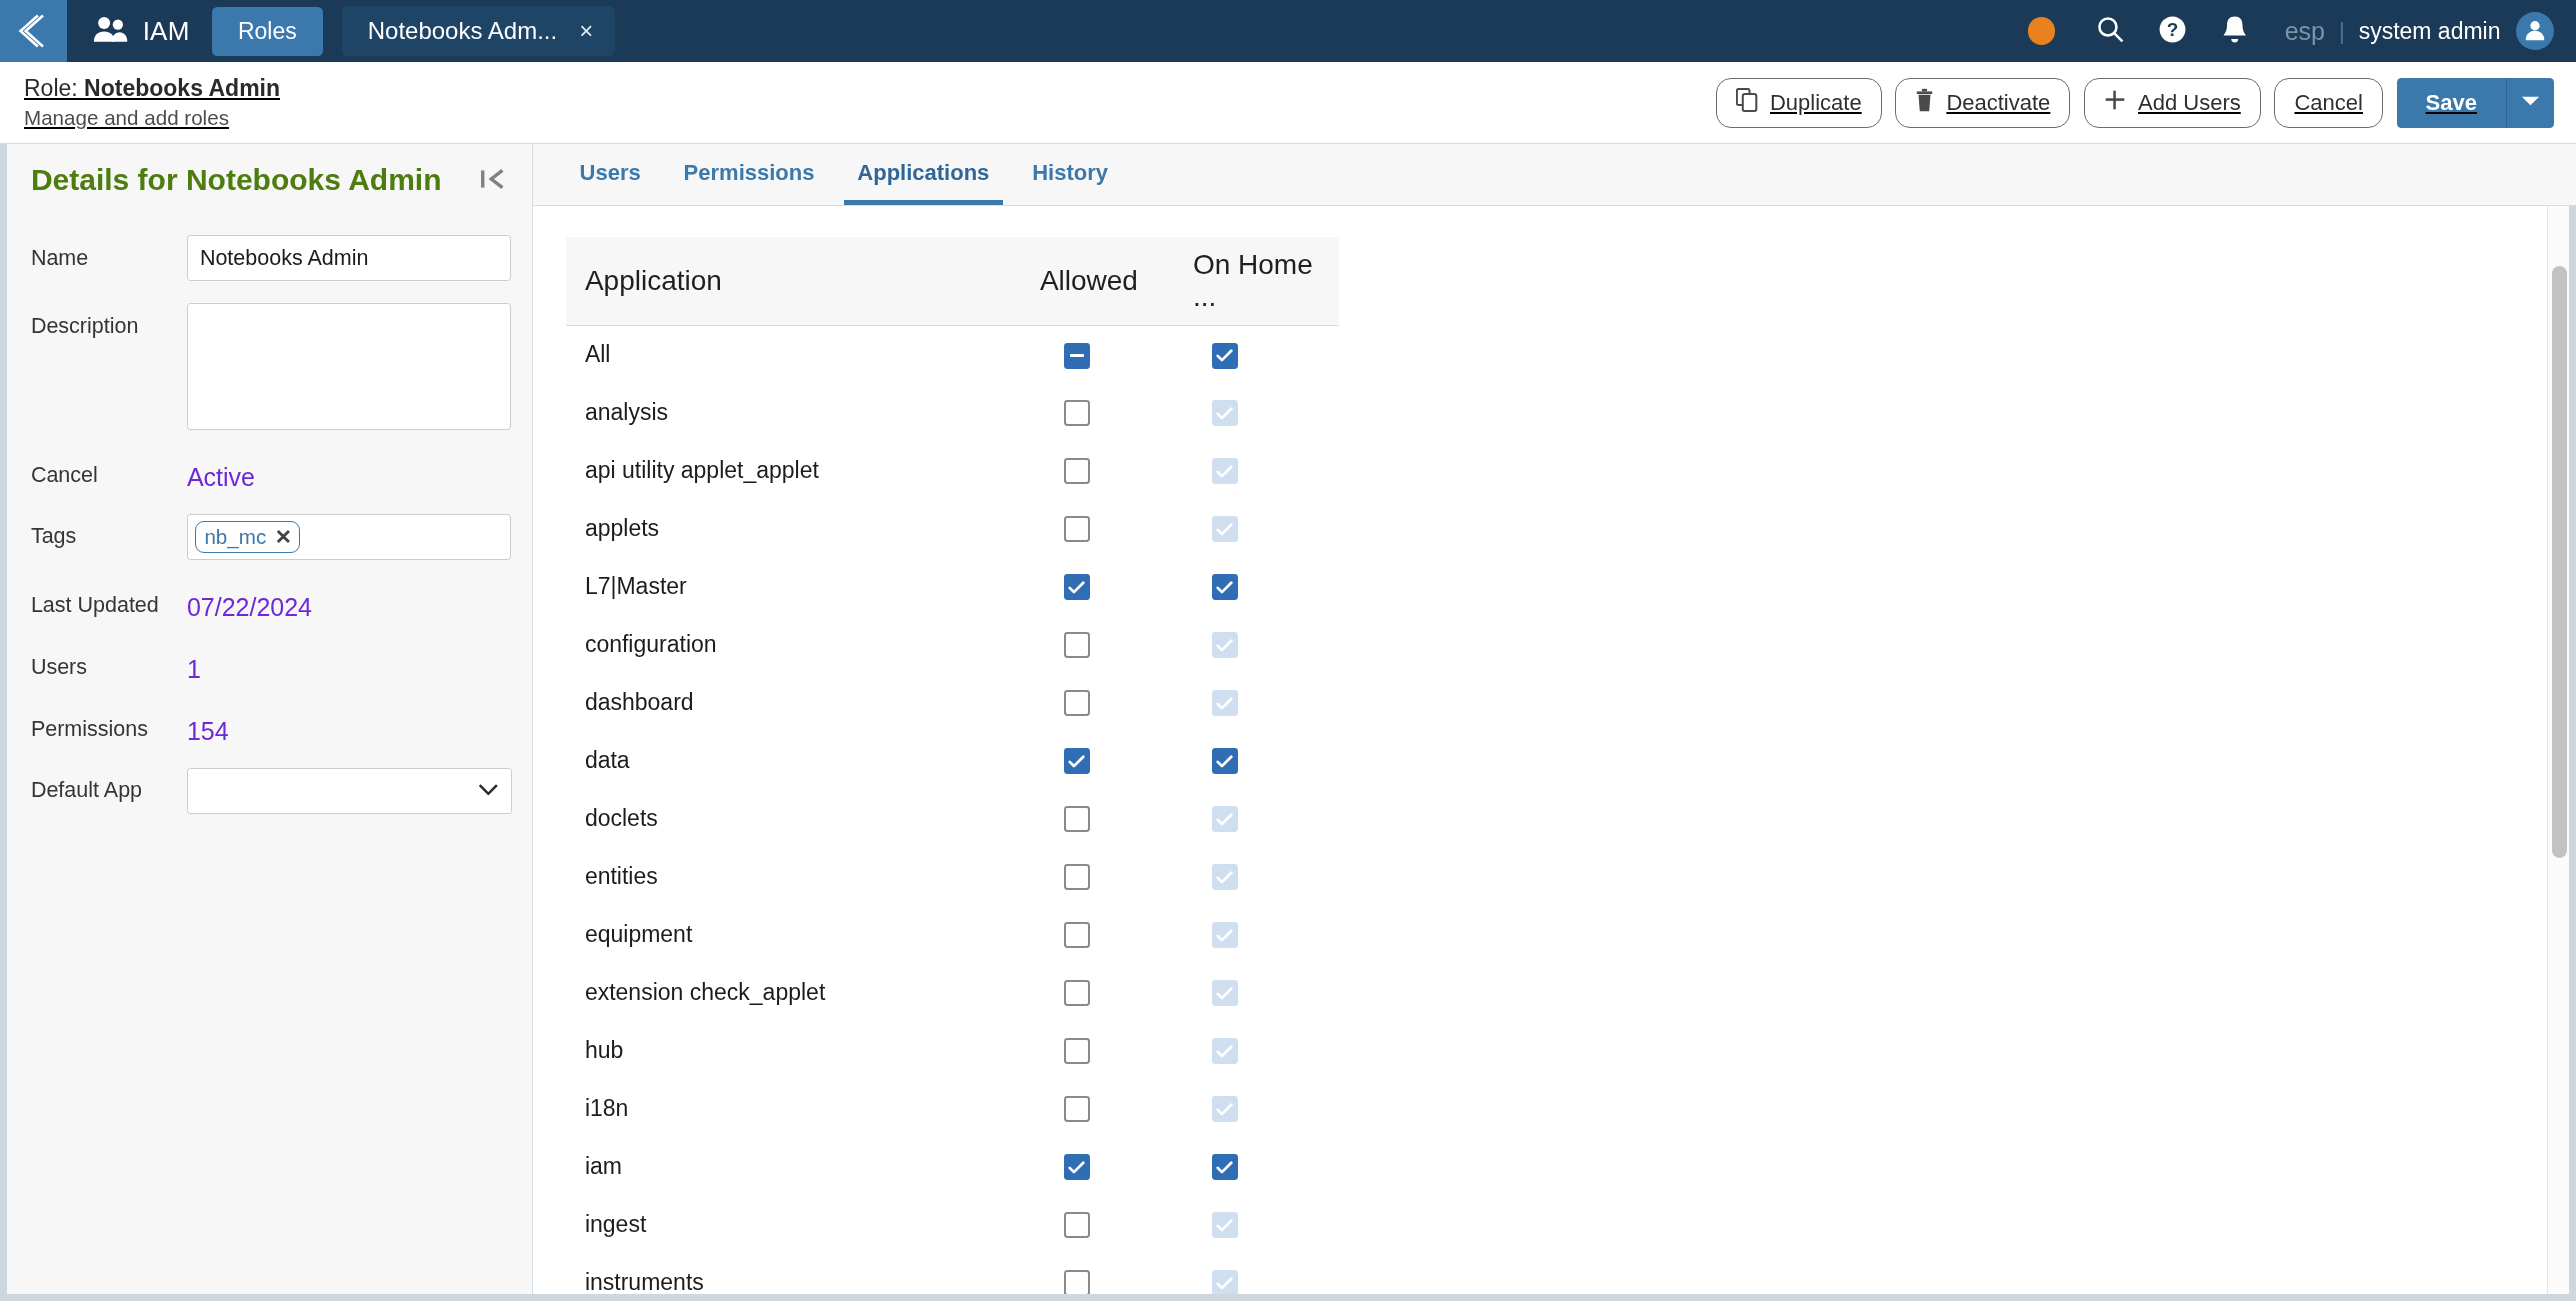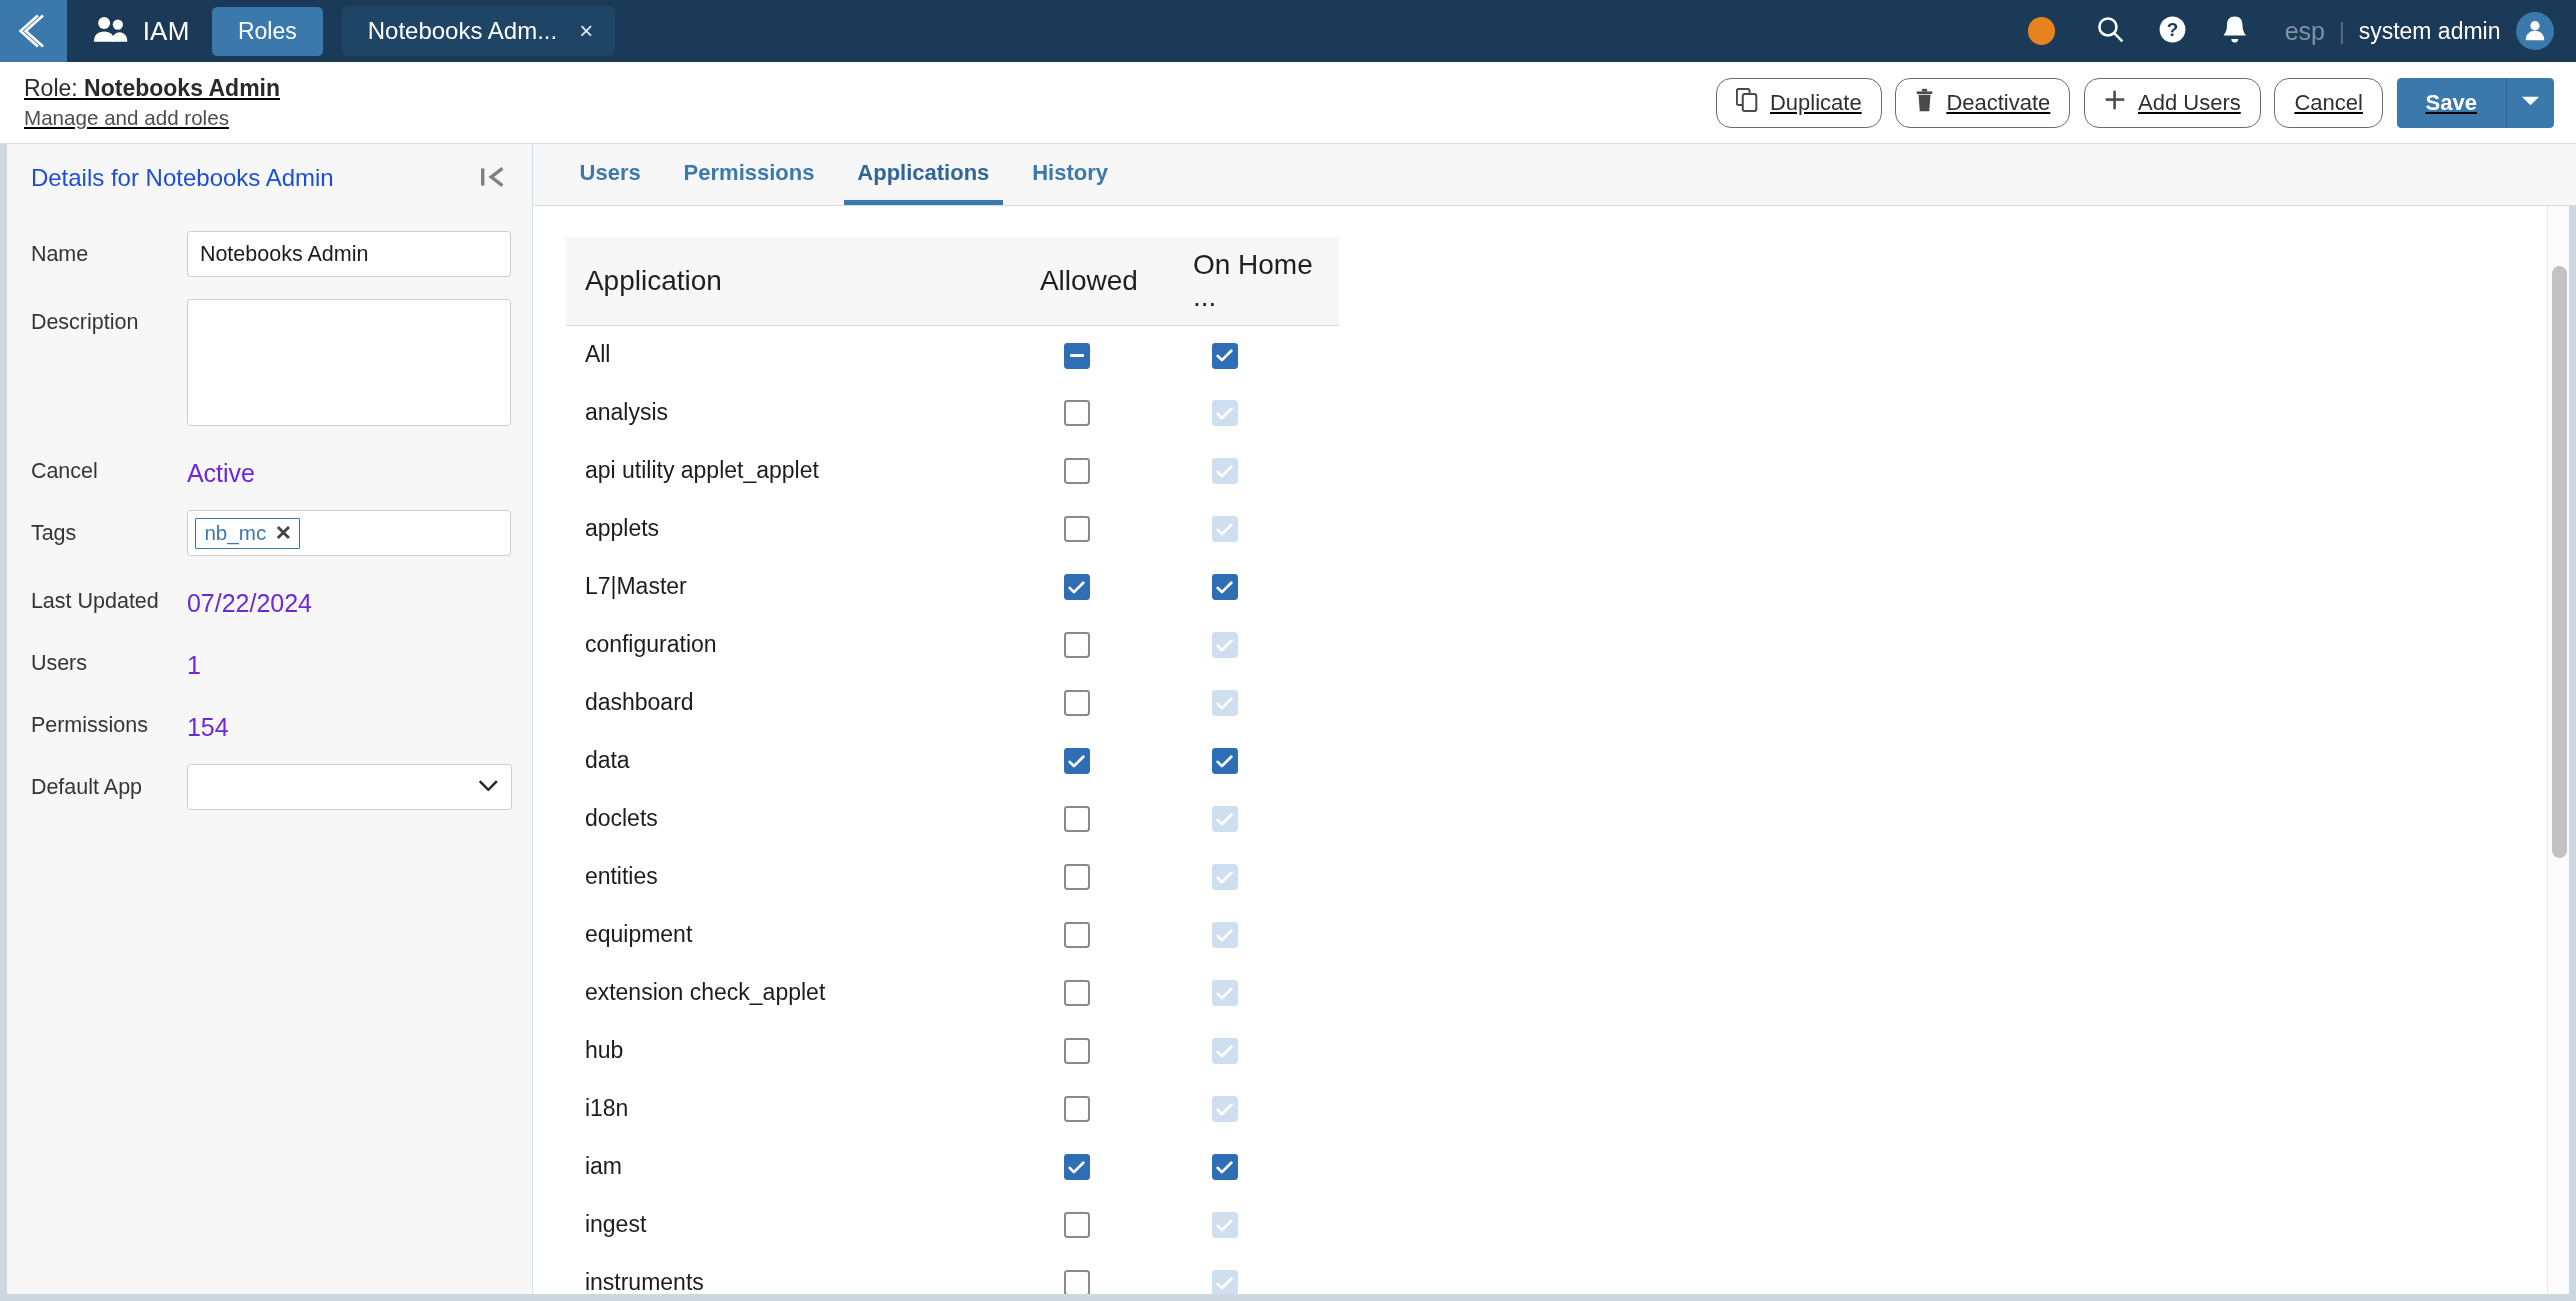--- a/index.html
+++ b/index.html
@@ -161,21 +161,21 @@
     flex: 0 0 526px;
     background: #f7f7f7;
     border-right: 1.7px solid #d5dce2;
     position: relative;
   }
   .sb-header {
     display: flex; align-items: center;
     padding: 19px 20.6px 0 24px;
   }
   .sb-header-title {
-    font-size: 24px; font-weight: normal; color: #1d4ed8;
+    font-size: 30px; font-weight: bold; color: #4d7c0f;
   }
   .sb-collapse {
     margin-left: auto;
     cursor: pointer;
     display: flex; align-items: center;
     padding: 1.7px 5.2px;
   }
   .sb-form { padding: 38px 20.6px 0 24px; }
   .frow {
     display: flex; align-items: flex-start;
@@ -213,21 +213,21 @@
   .tagbox {
     width: 325px; min-height: 46px;
     border: 1.7px solid #ccc;
     border-radius: 3.4px;
     background: #ffffff;
     padding: 5.2px 6.9px;
     display: flex; align-items: center; gap: 6.9px;
   }
   .tag {
     border: 1.7px solid #3b78ac;
-    border-radius: 1px;
+    border-radius: 9px;
     padding: 2.6px 6.9px 2.6px 8.6px;
     display: flex; align-items: center; gap: 8.6px;
     cursor: default;
   }
   .tag-text { color: #3b78ac; font-size: 20.6px; }
   .tag-x { color: #444; font-size: 20.6px; font-weight: bold; cursor: pointer; line-height: 1; }
   .fselect {
     width: 325px; height: 46px;
     border: 1.7px solid #ccc;
     border-radius: 3.4px;

